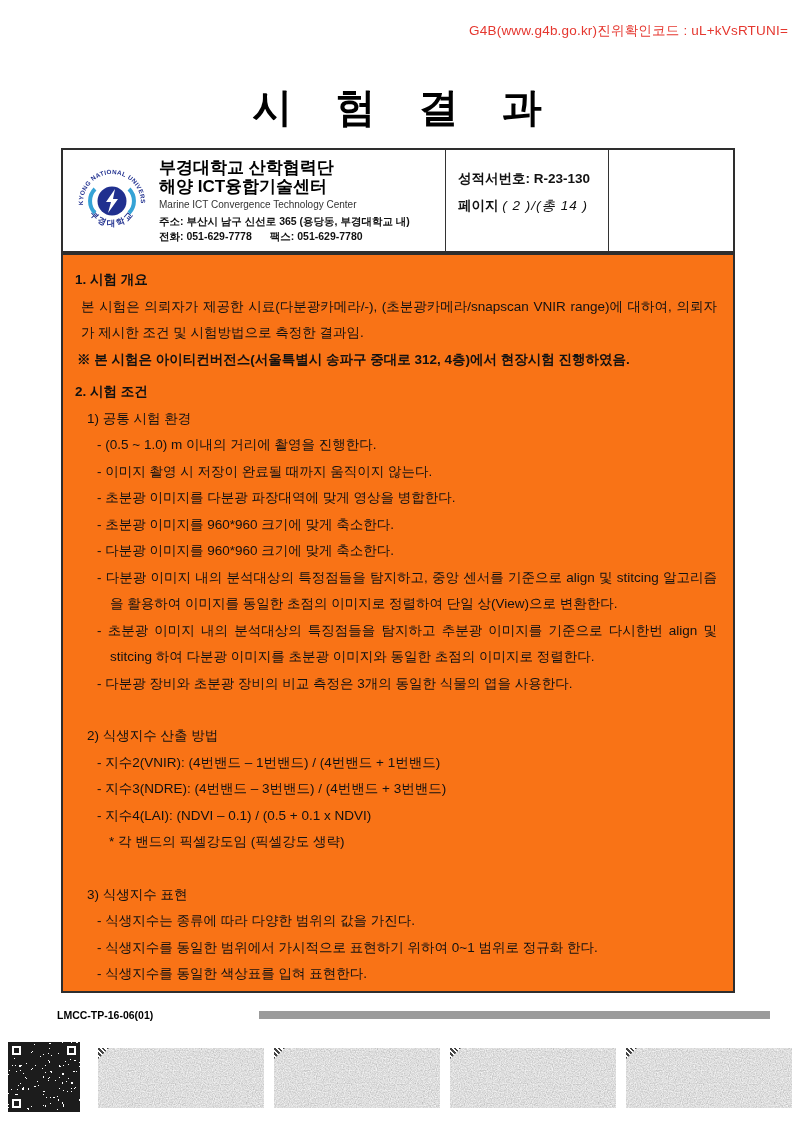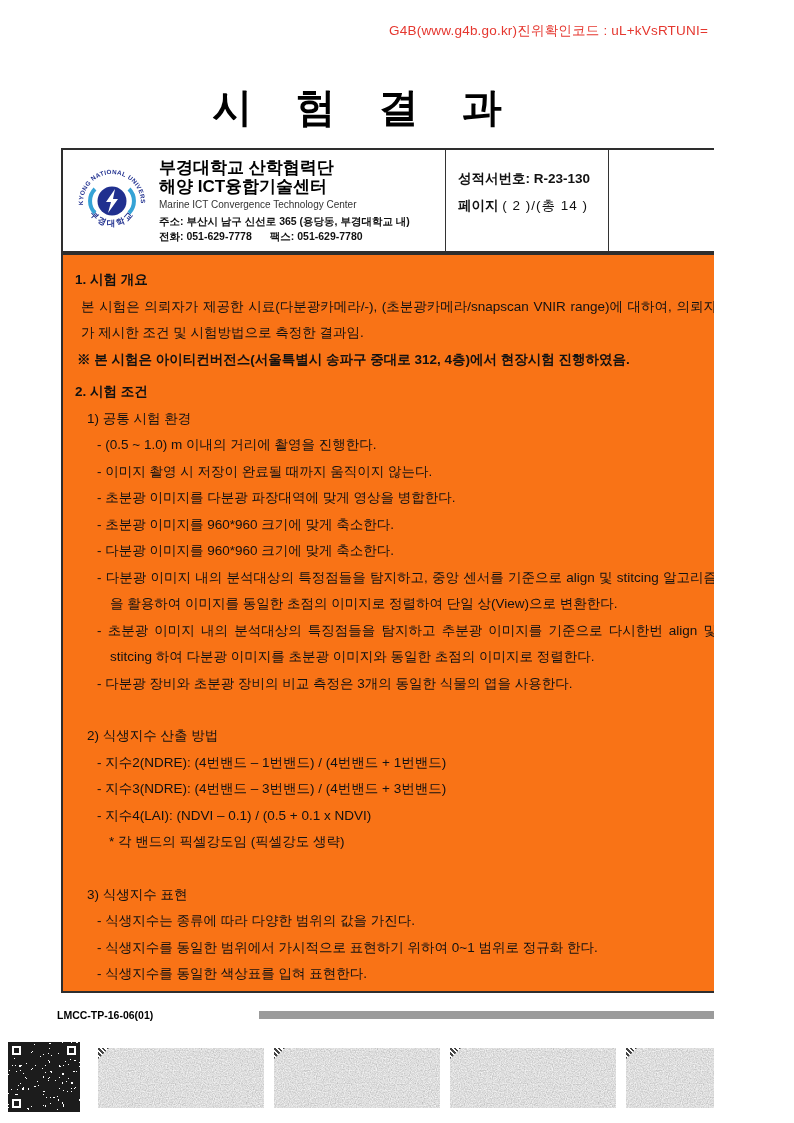--- a/index.html
+++ b/index.html
@@ -1,17 +1,17 @@
 <!DOCTYPE html>
 <html><head>
 <meta charset="utf-8">
 <style>
   html,body { margin:0; padding:0; background:#fff; }
   .page {
-    position:relative; width:714px; height:1123px; background:#ffffff;
+    position:relative; width:794px; height:1123px; background:#ffffff;
     font-family:"Liberation Sans", sans-serif; color:#111; overflow:hidden;border-radius:6px;
   }
   .auth-code {
     position:absolute; top:22px; right:6px;
     color:#e5372f; font-size:13.5px; letter-spacing:0.2px;
   }
   .doc-title {
     position:absolute; top:80px; left:0; width:100%;
     text-align:center; font-size:40px; font-weight:bold;
     letter-spacing:16px; text-indent:16px; color:#000;
@@ -28,21 +28,21 @@
   .hcell-empty { flex:1; }
   .logo-wrap { width:78px; height:78px; flex:0 0 78px; margin-right:8px; }
   .org-line { font-size:17px; font-weight:bold; line-height:19px; color:#000; }
   .org-en { font-size:10px; color:#333; line-height:13px; margin-top:2px; }
   .org-addr { font-size:10.5px; font-weight:bold; line-height:15px; margin-top:3px; }
   .org-phone { font-size:10.5px; font-weight:bold; line-height:15px; }
   .org-phone .gap { display:inline-block; width:18px; }
   .report-line { font-size:13.5px; font-weight:bold; line-height:18px; }
   .page-line { font-size:13.5px; margin-top:9px; }
   .page-line .lbl { font-weight:bold; }
-  .page-line .val { font-weight:normal; letter-spacing:1px; }
+  .page-line .val { font-weight:normal; letter-spacing:1px;font-style:italic; }
   
   .content-box {
     position:absolute; left:61px; top:253px; width:674px; height:740px;
     border:2px solid #2e2e2e; box-sizing:border-box;
     padding:12px 16px 0 12px; background:#f97316;
   }
   .content-box div { font-size:13.5px; line-height:26.5px; }
   .h-sec { font-weight:bold; font-size:14px; }
   .body-par { margin-left:6px; text-align:justify; }
   .note { font-weight:bold; font-size:12.5px; margin-left:2px; }
@@ -153,21 +153,21 @@
     <div class="item">- 이미지 촬영 시 저장이 완료될 때까지 움직이지 않는다.</div>
     <div class="item">- 초분광 이미지를 다분광 파장대역에 맞게 영상을 병합한다.</div>
     <div class="item">- 초분광 이미지를 960*960 크기에 맞게 축소한다.</div>
     <div class="item">- 다분광 이미지를 960*960 크기에 맞게 축소한다.</div>
     <div class="item">- 다분광 이미지 내의 분석대상의 특정점들을 탐지하고, 중앙 센서를 기준으로 align 및 stitcing 알고리즘을 활용하여 이미지를 동일한 초점의 이미지로 정렬하여 단일 상(View)으로 변환한다.</div>
     <div class="item">- 초분광 이미지 내의 분석대상의 특징점들을 탐지하고 추분광 이미지를 기준으로 다시한번 align 및 stitcing 하여 다분광 이미지를 초분광 이미지와 동일한 초점의 이미지로 정렬한다.</div>
     <div class="item">- 다분광 장비와 초분광 장비의 비교 측정은 3개의 동일한 식물의 엽을 사용한다.</div>
 
     <div class="vspace"></div>
     <div class="group-title">2) 식생지수 산출 방법</div>
-    <div class="item">- 지수2(NDRE): (4번밴드 – 1번밴드) / (4번밴드 + 1번밴드)</div>
+    <div class="item">- 지수2(VNIR): (4번밴드 – 1번밴드) / (4번밴드 + 1번밴드)</div>
     <div class="item">- 지수3(NDRE): (4번밴드 – 3번밴드) / (4번밴드 + 3번밴드)</div>
     <div class="item">- 지수4(LAI): (NDVI – 0.1) / (0.5 + 0.1 x NDVI)</div>
     <div class="footnote">* 각 밴드의 픽셀강도임 (픽셀강도 생략)</div>
 
     <div class="vspace"></div>
     <div class="group-title">3) 식생지수 표현</div>
     <div class="item">- 식생지수는 종류에 따라 다양한 범위의 값을 가진다.</div>
     <div class="item">- 식생지수를 동일한 범위에서 가시적으로 표현하기 위하여 0~1 범위로 정규화 한다.</div>
     <div class="item">- 식생지수를 동일한 색상표를 입혀 표현한다.</div>
   </div>

